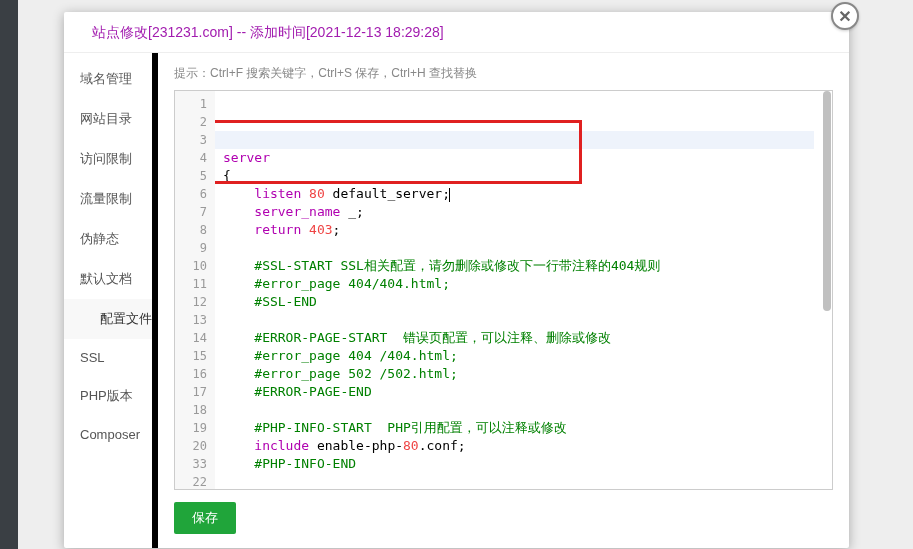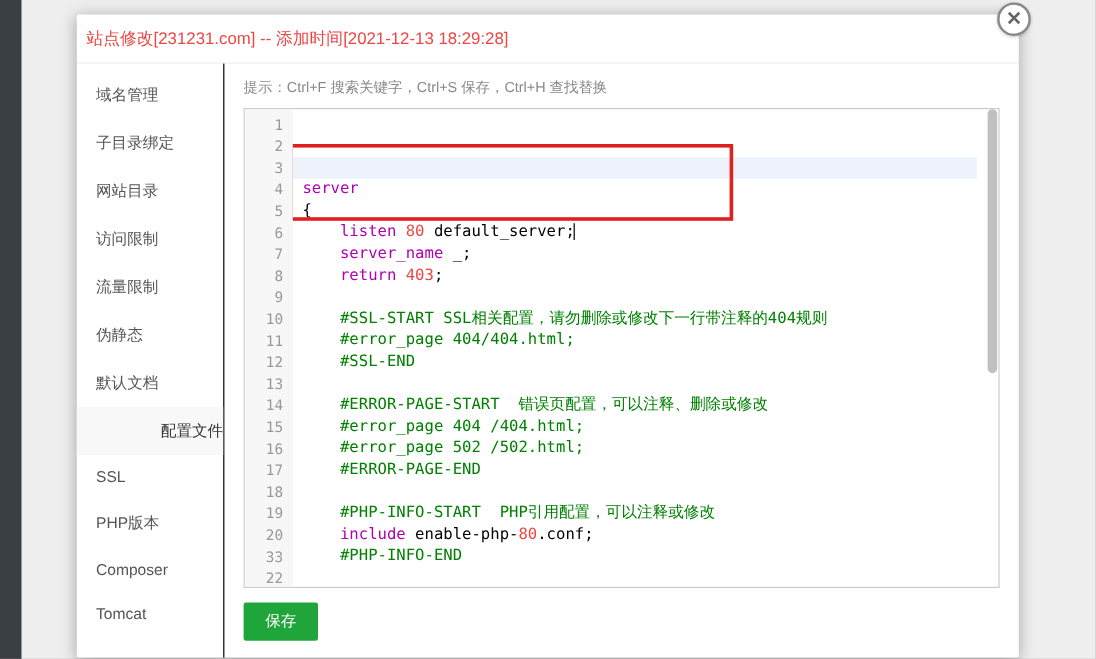--- a/index.html
+++ b/index.html
@@ -5,23 +5,23 @@
   * { box-sizing: border-box; margin: 0; padding: 0; }
   body { font-family: "Microsoft YaHei", Arial, sans-serif; font-size: 13px; background: #f0f0f0; overflow: hidden; width: 913px; height: 549px; position: relative; }
   .backdrop { position: absolute; inset: 0; background: #888; display:flex; }
   .bg-sidebar { width: 18px; background:#3a3f44; }
   .bg-main { flex:1; background:#eee; }
   .bg-row { height:40px; border-bottom:1px solid #ddd; display:flex; align-items:center; padding-left:6px; }
   .bg-btn { background:#fff; border:1px solid #ccc; padding:4px 10px; color:#555; margin-right:6px; font-size:12px;}
   .modal-wrap { position:absolute; inset:0; background:rgba(0,0,0,0); display:flex; align-items:flex-start; justify-content:center; }
   .modal { position:relative; margin-top:12px; width:785px; background:#fff; border-radius:2px; box-shadow:0 2px 12px rgba(0,0,0,0.3); }
   .close-btn { position:absolute; top:-10px; right:-10px; width:28px; height:28px; border-radius:50%; background:#fff; border:2px solid #888; display:flex; align-items:center; justify-content:center; cursor:pointer; font-size:16px; color:#666; font-weight:bold; box-shadow:0 1px 3px rgba(0,0,0,0.2);}
-  .modal-title { padding:12px 8px 10px; color:#ef4444; font-size:14px; border-bottom:1px solid #eee;}
+  .modal-title { padding:12px 28px 10px; color:#a21caf; font-size:14px; border-bottom:1px solid #eee;}
   .modal-body { display:flex; }
-  .side { width:123px; border-right:1px solid #000000; padding:6px 0 0 0;}
+  .side { width:94px; border-right:6px solid #000000; padding:6px 0 0 0;}
   .side-item { padding:11px 0 11px 16px; color:#555; cursor:pointer; font-size:13px;}
   .side-item.active { background:#f8f8f8; color:#333; font-weight:normal; border-left:3px solid transparent;text-align:right;}
   .content { flex:1; padding:12px 16px 14px; }
   .hint { color:#888; font-size:12px; margin-bottom:8px;}
   .editor { border:1px solid #ccc; height:400px; position:relative; font-family: Consolas, Monaco, monospace; font-size:13px; display:flex; }
   .gutter { width:40px; background:#f7f7f7; text-align:right; padding:4px 8px 4px 0; color:#999; font-size:12px; line-height:18px;}
   .code-area { flex:1; padding:4px 0 4px 8px; line-height:18px; white-space:pre; overflow:hidden; position:relative;}
   .code-line { height:18px; }
   .hl-line { background:#eef3fb; position:absolute; left:0; right:8px; height:18px; z-index:0;}
   .code-line > span { position:relative; z-index:1;}
@@ -47,31 +47,29 @@
   </div>
 </div>
 
 <div class="modal-wrap">
   <div class="modal">
     <div class="close-btn">✕</div>
     <div class="modal-title">站点修改[231231.com] -- 添加时间[2021-12-13 18:29:28]</div>
     <div class="modal-body">
       <div class="side" id="side-nav">
           <div class="side-item">域名管理</div>
-          <div class="side-item">子目录绑定</div>
           <div class="side-item">网站目录</div>
           <div class="side-item">访问限制</div>
           <div class="side-item">流量限制</div>
           <div class="side-item">伪静态</div>
           <div class="side-item">默认文档</div>
           <div class="side-item active">配置文件</div>
           <div class="side-item">SSL</div>
           <div class="side-item">PHP版本</div>
           <div class="side-item">Composer</div>
-          <div class="side-item">Tomcat</div>
         </div>
       <div class="content">
         <div class="hint">提示：Ctrl+F 搜索关键字，Ctrl+S 保存，Ctrl+H 查找替换</div>
         <div class="editor">
           <div class="gutter" id="gutter">
               <div>1</div>
               <div>2</div>
               <div>3</div>
               <div>4</div>
               <div>5</div>

